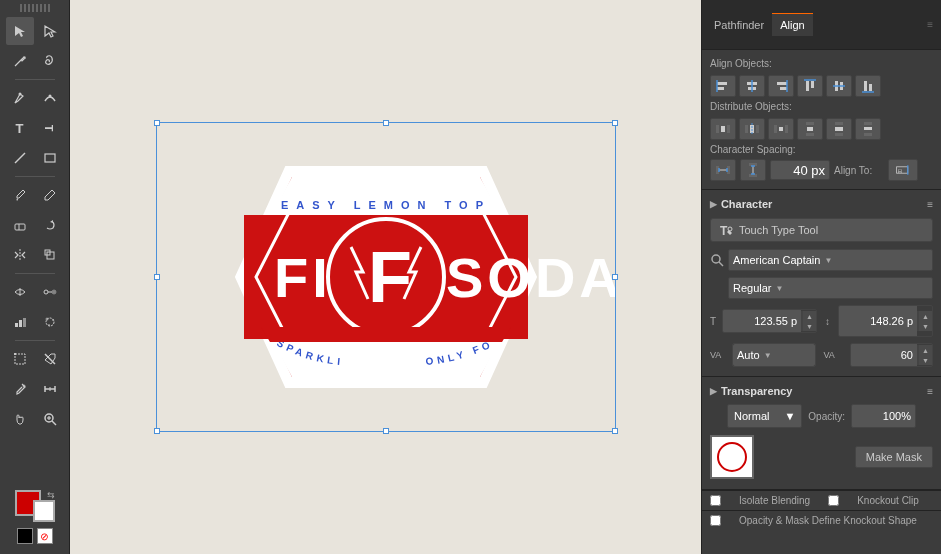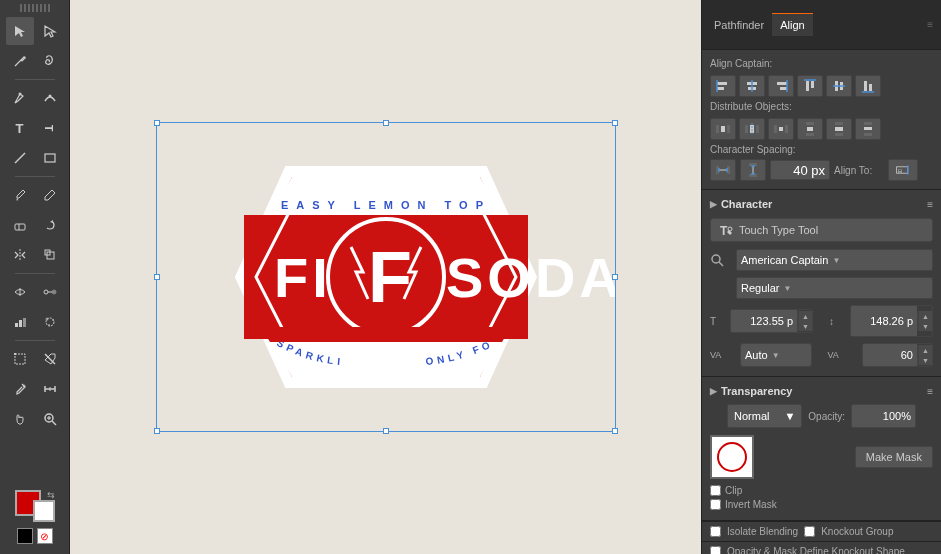--- a/index.html
+++ b/index.html
@@ -206,21 +206,21 @@
       text-align: right;
       padding: 0 4px;
       border-radius: 2px;
     }
 
     
     .char-row {
       display: flex;
       align-items: center;
       padding: 3px 8px;
-      gap: 12px;
+      gap: 4px;
     }
     .dropdown-btn {
       height: 22px;
       background: #555;
       border: 1px solid #444;
       color: #fff;
       font-size: 11px;
       padding: 0 4px;
       border-radius: 2px;
       display: flex; align-items: center; gap: 4px;
@@ -321,21 +321,21 @@
       font-size: 10px;
       color: #aaa;
     }
     .mask-option-item input[type="checkbox"] {
       width: 11px; height: 11px;
     }
     .bottom-options {
       display: flex;
       align-items: flex-end;
       padding: 4px 8px;
-      gap: 6px;
+      gap: 18px;
       font-size: 10px;
       color: #aaa;
       border-top: 1px solid #222;
     }
     .bottom-options input[type="checkbox"] {
       width: 11px; height: 11px;
     }
   </style>
 </head>
 <body>
@@ -618,21 +618,21 @@
 <div class="right-panel">
 
   <div class="panel-tabs">
     <div class="panel-tab">Pathfinder</div>
     <div class="panel-tab active">Align</div>
     <span class="panel-grip">≡</span>
   </div>
 
   <div class="panel-section">
     <div class="align-row">
-      <span class="align-label">Align Captain:</span>
+      <span class="align-label">Align Objects:</span>
     </div>
     <div class="align-row">
       <div class="icon-btn" title="Align Left">
         <svg viewBox="0 0 16 16" fill="none">
             <rect x="2" y="4" width="10" height="3" fill="#ccc"></rect>
             <rect x="2" y="9" width="7" height="3" fill="#ccc"></rect>
             <line x1="2" y1="2" x2="2" y2="14" stroke="#4a90d9" stroke-width="1.5"></line>
           </svg>
       </div>
       <div class="icon-btn" title="Align Center H">
@@ -843,35 +843,25 @@
     </div>
 
     <div class="mask-row">
       <div class="mask-preview">
         <div class="mask-circle"></div>
       </div>
       <div style="flex:1;"></div>
       <button class="make-mask-btn">Make Mask</button>
     </div>
 
-    <div class="mask-options">
-      <div class="mask-option-item">
-        <input type="checkbox" style="">
-        <span>Clip</span>
-      </div>
-      <div class="mask-option-item">
-        <input type="checkbox" style="">
-        <span>Invert Mask</span>
-      </div>
-    </div>
   </div>
 
   <div class="bottom-options">
     <input type="checkbox" style="">
     <span>Isolate Blending</span>
     <input type="checkbox" style="">
-    <span>Knockout Group</span>
+    <span>Knockout Clip</span>
   </div>
   <div class="bottom-options">
     <input type="checkbox" style="">
     <span>Opacity &amp; Mask Define Knockout Shape</span>
   </div>
 </div>
 
 </body></html>

